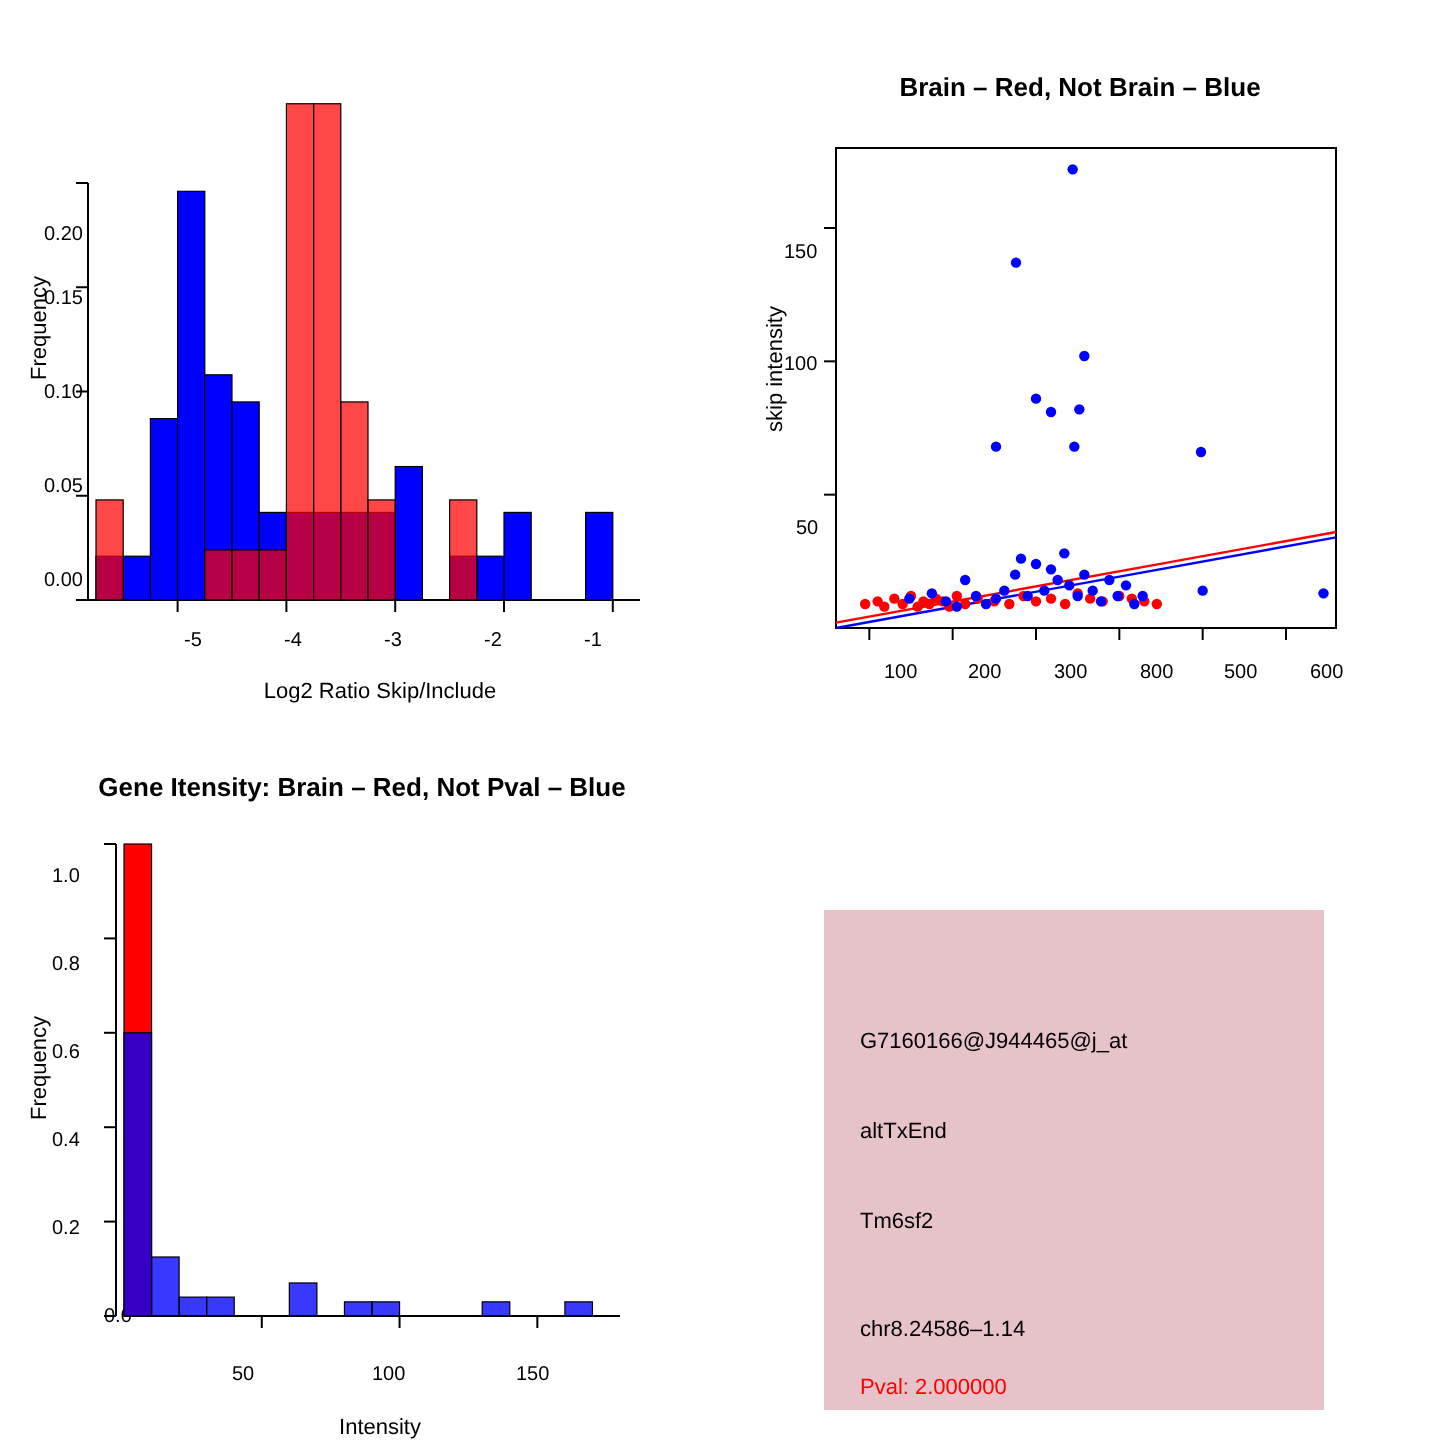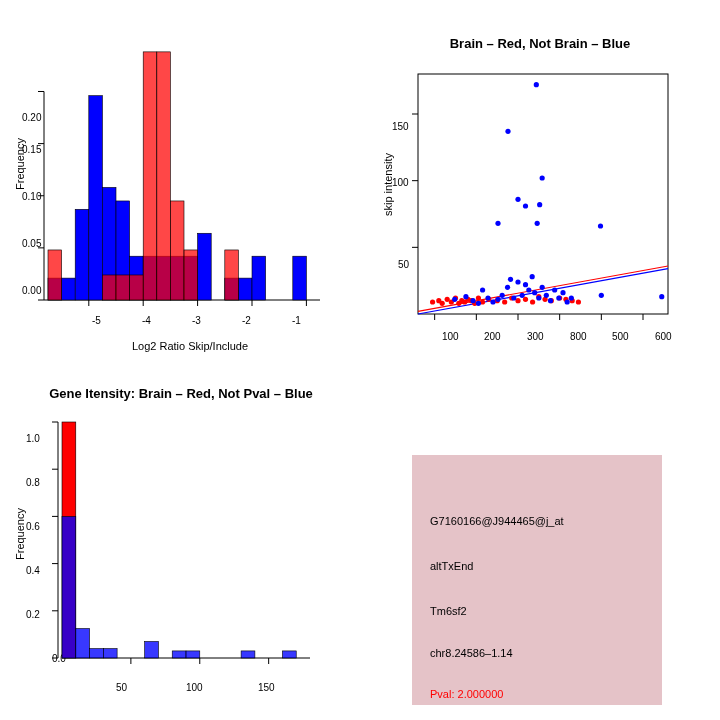--- a/index.html
+++ b/index.html
@@ -214,20 +214,21 @@
       <circle cx="241.33333333333331" cy="279.3333333333333" r="2.6" fill="#0000ff"></circle>
       <circle cx="301.75" cy="280.6666666666667" r="2.6" fill="#0000ff"></circle>
     </svg>
 </div>
 
 <div class="panel" style="left:0px; top:360px; width:360px; height:360px;">
   <div class="panel-title" style="position:absolute; left:6px; top:26px; width:350px;">Gene Itensity: Brain – Red, Not Pval – Blue</div>
 
   <div class="axis-label-y" style="left:14px; top:200px;">Frequency</div>
 
+  <div class="axis-label" style="position:absolute; left:40px; top:348px; width:300px;">Intensity</div>
 
   <div class="tick-label" style="left:26px; top:293px;margin-left:26px;">0.0</div>
   <div class="tick-label" style="left:26px; top:249px;">0.2</div>
   <div class="tick-label" style="left:26px; top:205px;">0.4</div>
   <div class="tick-label" style="left:26px; top:161px;">0.6</div>
   <div class="tick-label" style="left:26px; top:117px;">0.8</div>
   <div class="tick-label" style="left:26px; top:73px;">1.0</div>
 
   <div class="tick-label" style="left:116px; top:322px;">50</div>
   <div class="tick-label" style="left:186px; top:322px;">100</div>
@@ -256,16 +257,16 @@
       <rect x="241.11111111111111" y="290.92" width="13.777777777777771" height="7.079999999999984" fill="#0000ff" fill-opacity="0.78" stroke="#000" stroke-width="0.6"></rect>
       <rect x="282.44444444444446" y="290.92" width="13.777777777777771" height="7.079999999999984" fill="#0000ff" fill-opacity="0.78" stroke="#000" stroke-width="0.6"></rect>
     </svg>
 </div>
 
 <div class="panel" style="left:360px; top:360px; width:360px; height:360px;">
   <div class="info-box" style="left:52px; top:55px; width:250px; height:250px;margin-top:40px;">
     <div class="info-line" style="left:18px; top:60px;">G7160166@J944465@j_at</div>
     <div class="info-line" style="left:18px; top:105px;">altTxEnd</div>
     <div class="info-line" style="left:18px; top:150px;">Tm6sf2</div>
-    <div class="info-line" style="left:18px; top:192px;">chr8.24586–1.14</div>
+    <div class="info-line" style="left:18px; top:204px;">chr8.24586–1.14</div>
     <div class="info-line pval" style="left:18px; top:233px;">Pval: 2.000000</div>
   </div>
 </div>
 
 </body></html>

